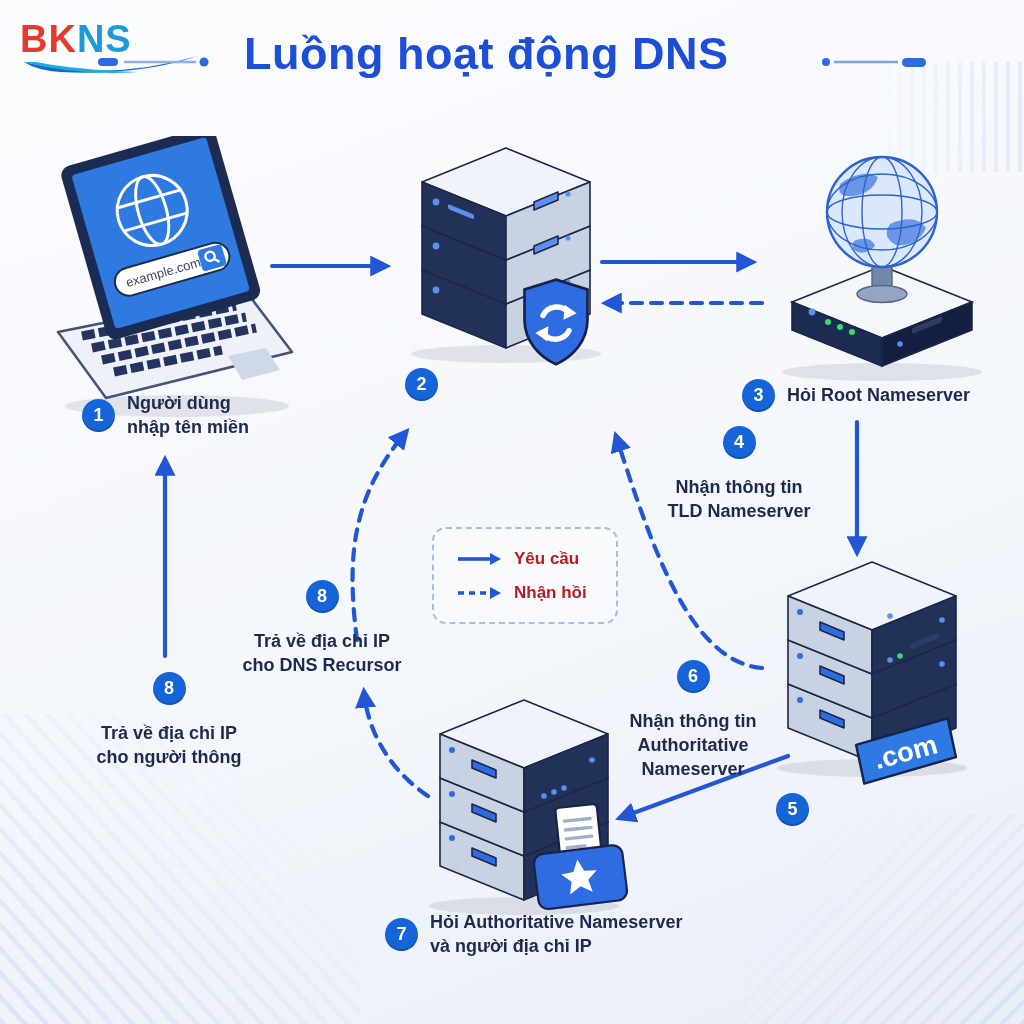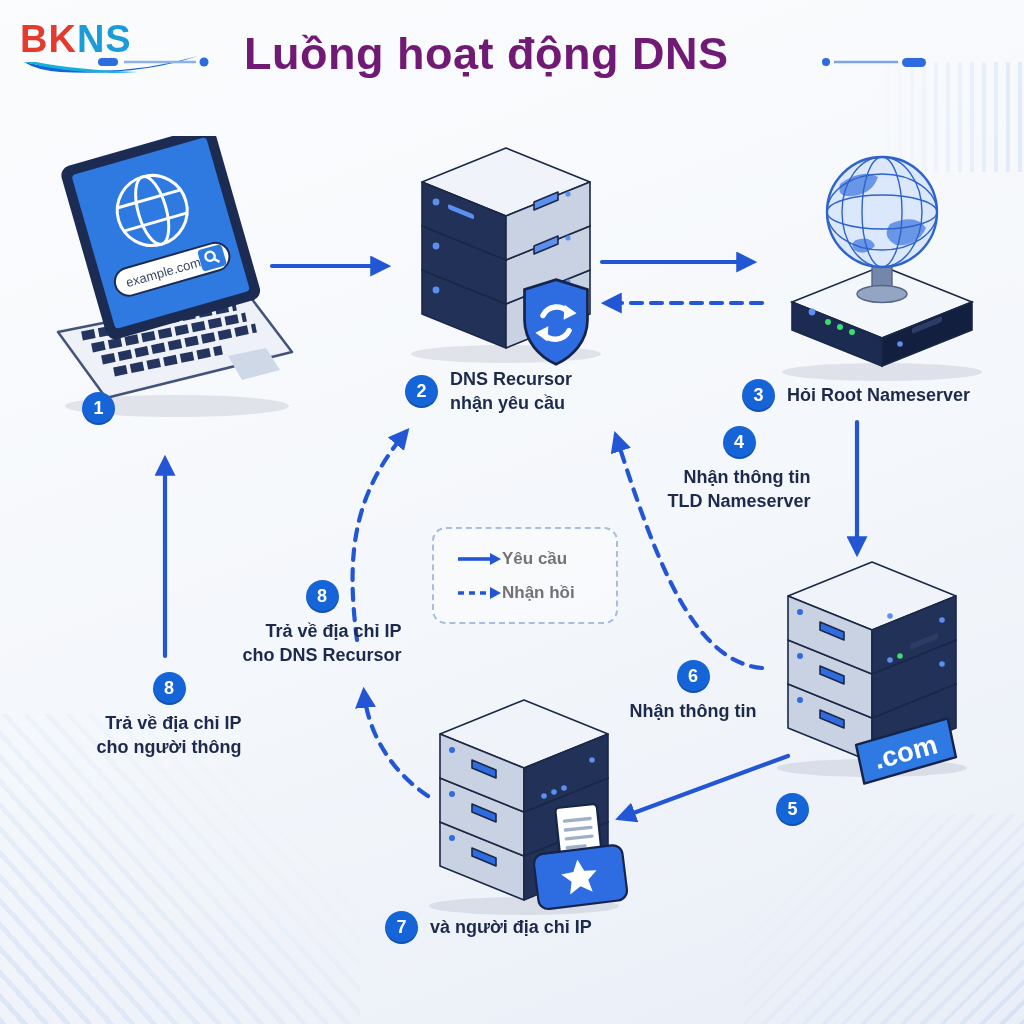--- a/index.html
+++ b/index.html
@@ -14,32 +14,32 @@
     -webkit-mask:linear-gradient(45deg,#000,transparent 75%);mask:linear-gradient(45deg,#000,transparent 75%);}
   #pat-br{right:0;bottom:0;width:280px;height:210px;
     background:repeating-linear-gradient(-45deg,rgba(47,108,226,.09) 0 4px,transparent 4px 14px);
     -webkit-mask:linear-gradient(-45deg,#000,transparent 80%);mask:linear-gradient(-45deg,#000,transparent 80%);}
   #pat-tr{right:0;top:62px;width:150px;height:110px;
     background:repeating-linear-gradient(90deg,rgba(47,108,226,.10) 0 4px,transparent 4px 12px);
     -webkit-mask:linear-gradient(to left,#000,transparent);mask:linear-gradient(to left,#000,transparent);}
 
   .page-title{
     position:absolute;left:244px;top:28px;z-index:4;
-    font-size:45px;font-weight:800;letter-spacing:.5px;color:#701a75;
+    font-size:45px;font-weight:800;letter-spacing:.5px;color:#1d4ed8;
   }
   .title-deco{position:absolute;left:820px;top:52px;z-index:4;}
   .logo{position:absolute;left:18px;top:10px;z-index:4;}
 
   svg.node{position:absolute;z-index:3;}
   #arrow-layer{position:absolute;left:0;top:0;z-index:2;pointer-events:none;}
 
   .step{position:absolute;display:flex;gap:12px;align-items:center;z-index:4;}
   .step .txt{display:flex;flex-direction:column;color:#1d2a4d;font-size:18px;font-weight:600;line-height:1.32;}
   .step.col{flex-direction:column;gap:7px;align-items:center;}
-  .step.col .txt{align-items:flex-end;text-align:center;}
+  .step.col .txt{align-items:center;text-align:center;margin-top:10px;}
   .badge{
     width:33px;height:33px;border-radius:50%;background:#1565d8;color:#fff;
     display:flex;align-items:center;justify-content:center;
     font-weight:700;font-size:18px;flex:0 0 auto;
     box-shadow:inset 0 -2px 0 rgba(0,0,0,.18);
   }
   #step-s1{left:82px;top:392px;}
   #step-s2{left:405px;top:368px;}
   #step-s3{left:742px;top:379px;}
   #step-s4{left:658px;top:426px;width:162px;}
@@ -47,21 +47,21 @@
   #step-s6{left:598px;top:660px;width:190px;}
   #step-s7{left:385px;top:911px;}
   #step-s8r{left:238px;top:580px;width:168px;}
   #step-s8u{left:88px;top:672px;width:162px;}
 
   .legend{
     position:absolute;left:432px;top:527px;width:186px;height:97px;z-index:4;
     border:2px dashed #a9bde2;border-radius:14px;background:rgba(255,255,255,.35);
     display:flex;flex-direction:column;justify-content:center;gap:14px;padding:6px 0 6px 22px;box-sizing:border-box;
   }
-  .legend-row{display:flex;align-items:center;color:#737373;font-size:17px;font-weight:600;}
+  .legend-row{display:flex;align-items:center;gap:12px;color:#b91c1c;font-size:17px;font-weight:600;}
 
   .stackA{--fl:#223158;--fr:#c9d2e2;--ft:#f0f4fa;}
   .stackB{--fl:#c9d2e2;--fr:#223158;--ft:#f0f4fa;}
   .stack .ft{fill:var(--ft);} .stack .fl{fill:var(--fl);} .stack .fr{fill:var(--fr);}
   .stack polygon{stroke:#1b2747;stroke-width:1.6;stroke-linejoin:round;}
 </style>
 </head>
 <body>
 
 <div class="bg-pattern" id="pat-bl"></div>
@@ -306,28 +306,28 @@
     <svg width="46" height="14" viewBox="0 0 46 14">
       <line x1="2" y1="7" x2="34" y2="7" stroke="#2256d5" stroke-width="3.6" stroke-dasharray="6 5"></line>
       <polygon points="34,1 45,7 34,13" fill="#2256d5"></polygon>
     </svg>
     <span>Nhận hồi</span>
   </div>
 </div>
 
 <div class="step" id="step-s1">
   <div class="badge">1</div>
+  <div class="txt">
+      <span>Người dùng</span>
+      <span>nhập tên miền</span>
+    </div>
 </div>
 
 <div class="step" id="step-s2">
   <div class="badge">2</div>
-  <div class="txt">
-      <span>DNS Recursor</span>
-      <span>nhận yêu cầu</span>
-    </div>
 </div>
 
 <div class="step" id="step-s3">
   <div class="badge">3</div>
   <div class="txt">
       <span>Hỏi Root Nameserver</span>
     </div>
 </div>
 
 <div class="step col" id="step-s4">
@@ -339,26 +339,28 @@
 </div>
 
 <div class="step" id="step-s5">
   <div class="badge">5</div>
 </div>
 
 <div class="step col" id="step-s6">
   <div class="badge">6</div>
   <div class="txt">
       <span>Nhận thông tin</span>
+      <span>Authoritative Nameserver</span>
     </div>
 </div>
 
 <div class="step" id="step-s7">
   <div class="badge">7</div>
   <div class="txt">
+      <span>Hỏi Authoritative Nameserver</span>
       <span>và người địa chỉ IP</span>
     </div>
 </div>
 
 <div class="step col" id="step-s8r">
   <div class="badge">8</div>
   <div class="txt">
       <span>Trả về địa chỉ IP</span>
       <span>cho DNS Recursor</span>
     </div>

